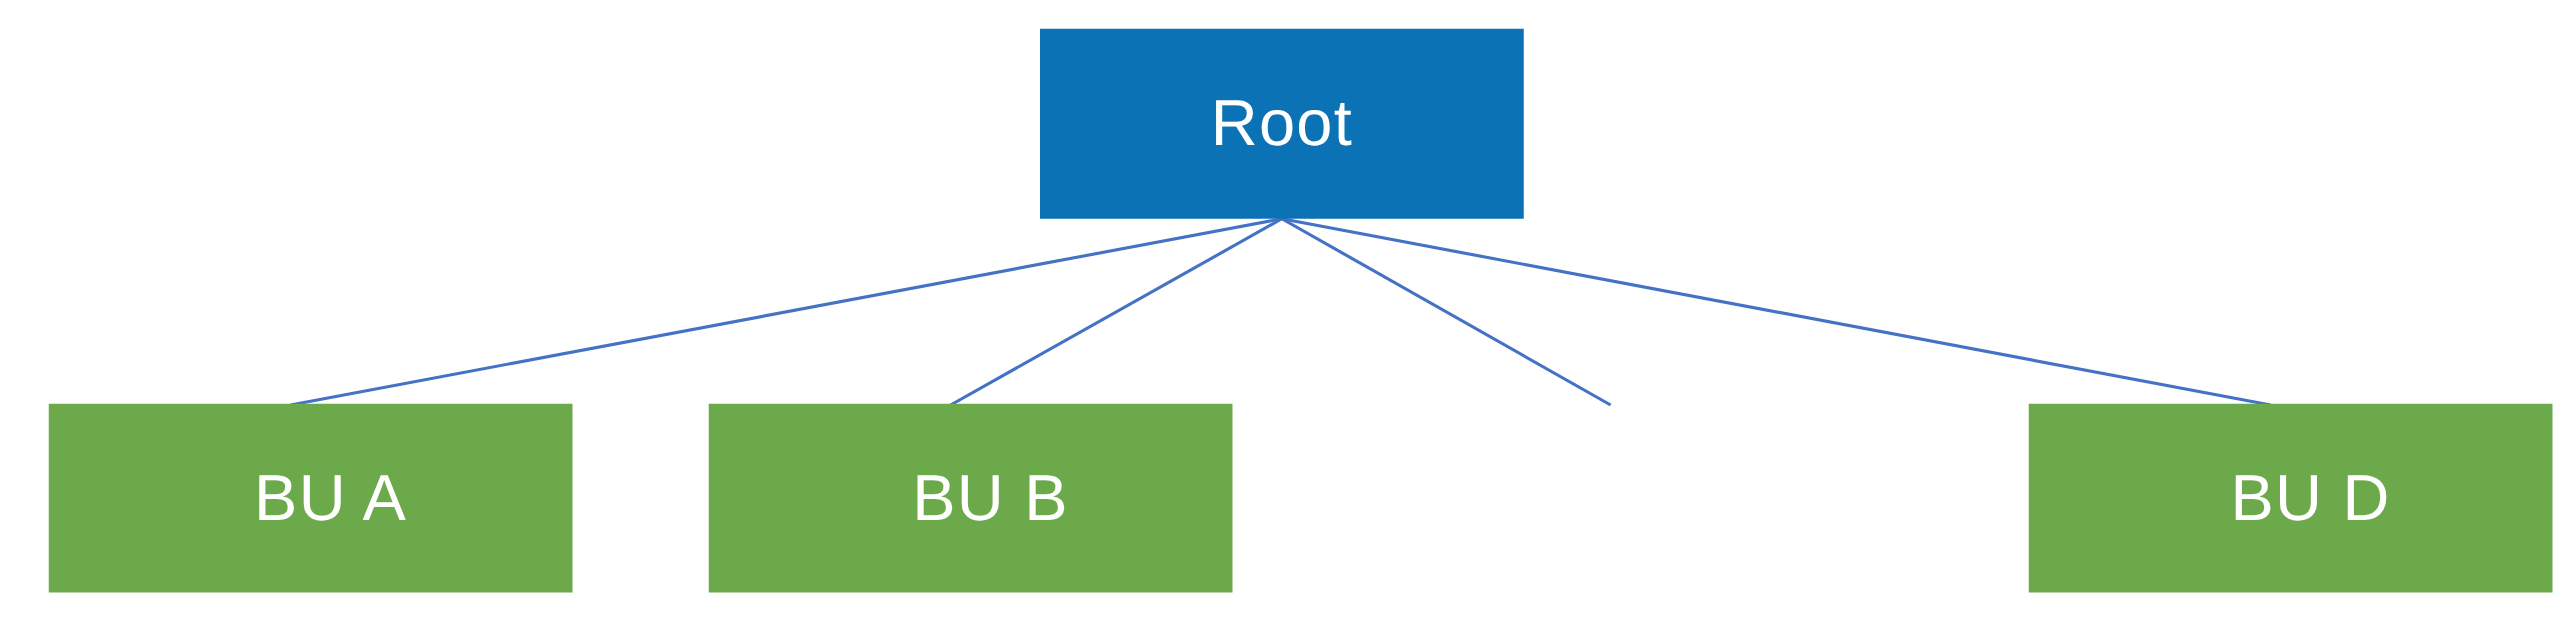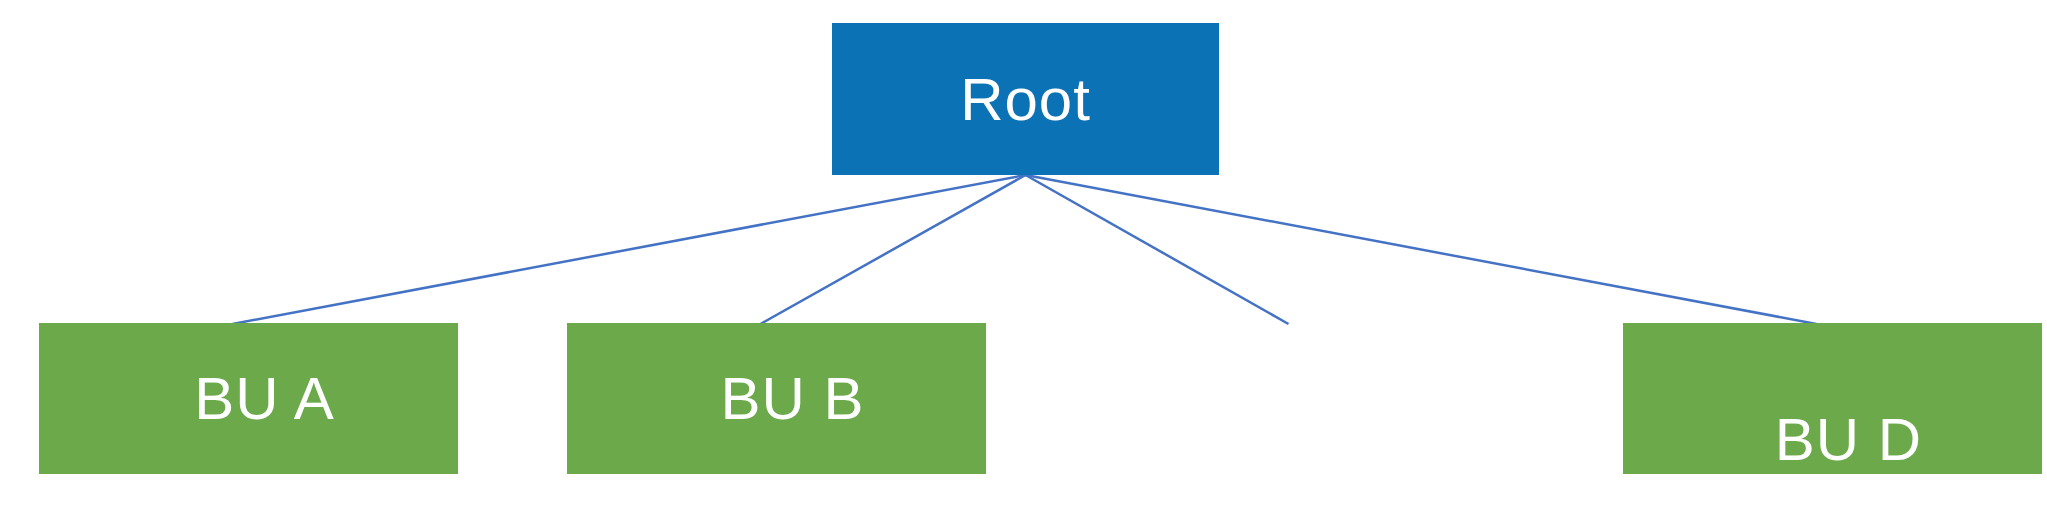--- a/index.html
+++ b/index.html
@@ -27,21 +27,21 @@
     stroke: #4472C4;
     stroke-width: 2.5;
     fill: none;
   }
   .node {
     position: absolute;
     display: flex;
     align-items: center;
     justify-content: center;
     color: #ffffff;
-    font-size: 60px;
+    font-size: 52px;
     font-weight: 400;
     letter-spacing: 1px;
     white-space: nowrap;
     user-select: none;
   }
   .node.root {
     left: 832px;
     top: 23px;
     width: 387px;
     height: 152px;
@@ -77,17 +77,17 @@
 
   <div class="node child pos-0" style="background-color: rgb(108, 169, 74);">
     <span>BU A</span>
   </div>
 
   <div class="node child pos-1" style="background-color: rgb(108, 169, 74);">
     <span>BU B</span>
   </div>
 
 
-  <div class="node child pos-3" style="background-color: rgb(108, 169, 74); align-items: flex-end;">
+  <div class="node child pos-3" style="background-color: rgb(108, 169, 74);">
     <span>BU D</span>
   </div>
 
 </div>
 
 </body></html>

